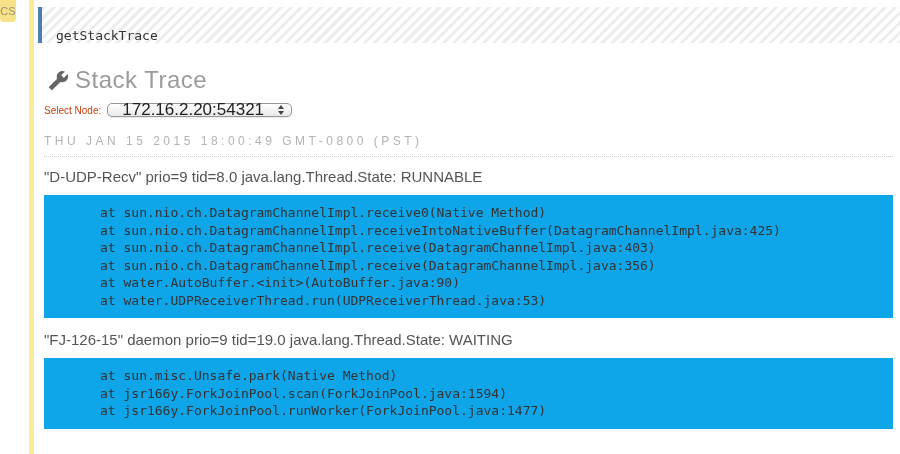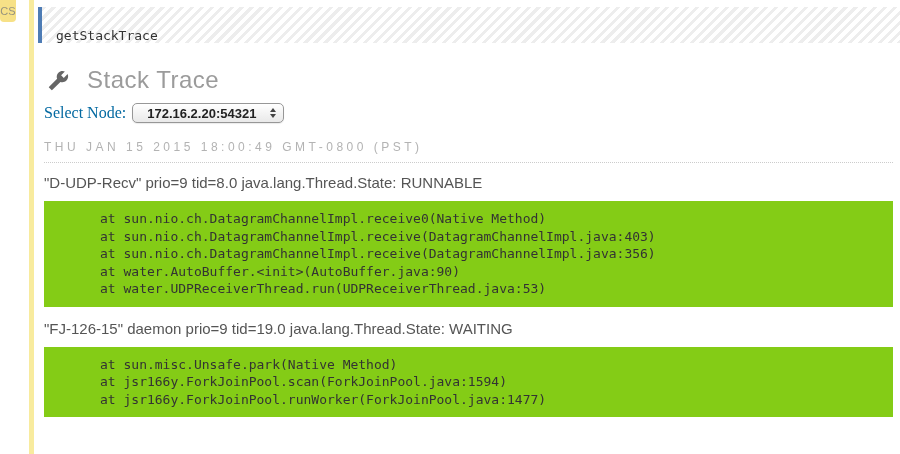--- a/index.html
+++ b/index.html
@@ -42,44 +42,43 @@
     font-size: 13px;
     color: #333;
   }
 
   
   .output {
     position: absolute; left: 44px; right: 7px; top: 43px;
   }
   .page-title {
     margin: 23px 0 0 4px;
-    display: flex; align-items: center; gap: 18px;
+    display: flex; align-items: center; gap: 6px;
     font-size: 24px; font-weight: normal;
     color: #9b9b9b;
     letter-spacing: 0.5px;
   }
   .page-title .wrench { display: inline-flex; }
 
   .select-row {
     margin-top: 9px;
     display: flex; align-items: center;
   }
-  .select-row label { font-size: 16px; color: #0369a1; font-family: Liberation Serif, serif; }
+  .select-row label { font-size: 10px; color: #c2410c; }
   .macselect {
     margin-left: 6px;
     display: inline-flex; align-items: center;
-    height: 20px;
+    height: 14px;
     padding: 0 7px 0 14px;
     background: linear-gradient(#ffffff, #e9e9e9);
     border: 1px solid #979797;
     border-radius: 5px;
     box-shadow: 0 1px 1px rgba(0,0,0,0.08);
-    font-size: 13px; color: #222;
+    font-size: 17px; color: #222;
     cursor: default;
-    font-weight: bold;
   }
   .macselect .value { padding-right: 14px; }
   .steppers i {
     display: block; width: 0; height: 0;
     border-left: 3.5px solid transparent;
     border-right: 3.5px solid transparent;
   }
   .steppers .up { border-bottom: 4.5px solid #444; margin-bottom: 2.5px; }
   .steppers .dn { border-top: 4.5px solid #444; }
 
@@ -93,21 +92,21 @@
   }
 
   .thread-header {
     margin: 11px 0 10px;
     font-size: 15px;
     color: #555;
   }
   .thread + .thread .thread-header { margin-top: 13px; }
 
   .stack-block {
-    background: #84cc16;
+    background: #0ea5e9;
     padding: 9px 10px;
   }
   .frame-line {
     font-family: "DejaVu Sans Mono", "Liberation Mono", monospace;
     font-size: 13px;
     color: #333;
     line-height: 17.5px;
     padding-left: 46px;
     white-space: pre;
   }
@@ -143,20 +142,21 @@
         </span>
     </div>
   </div>
 
   <div class="timestamp">THU JAN 15 2015 18:00:49 GMT-0800 (PST)</div>
 
   <div class="thread">
     <div class="thread-header">"D-UDP-Recv" prio=9 tid=8.0 java.lang.Thread.State: RUNNABLE</div>
     <div class="stack-block">
       <div class="frame-line">at sun.nio.ch.DatagramChannelImpl.receive0(Native Method)</div>
+      <div class="frame-line">at sun.nio.ch.DatagramChannelImpl.receiveIntoNativeBuffer(DatagramChannelImpl.java:425)</div>
       <div class="frame-line">at sun.nio.ch.DatagramChannelImpl.receive(DatagramChannelImpl.java:403)</div>
       <div class="frame-line">at sun.nio.ch.DatagramChannelImpl.receive(DatagramChannelImpl.java:356)</div>
       <div class="frame-line">at water.AutoBuffer.&lt;init&gt;(AutoBuffer.java:90)</div>
       <div class="frame-line">at water.UDPReceiverThread.run(UDPReceiverThread.java:53)</div>
     </div>
   </div>
 
   <div class="thread">
     <div class="thread-header">"FJ-126-15" daemon prio=9 tid=19.0 java.lang.Thread.State: WAITING</div>
     <div class="stack-block">

